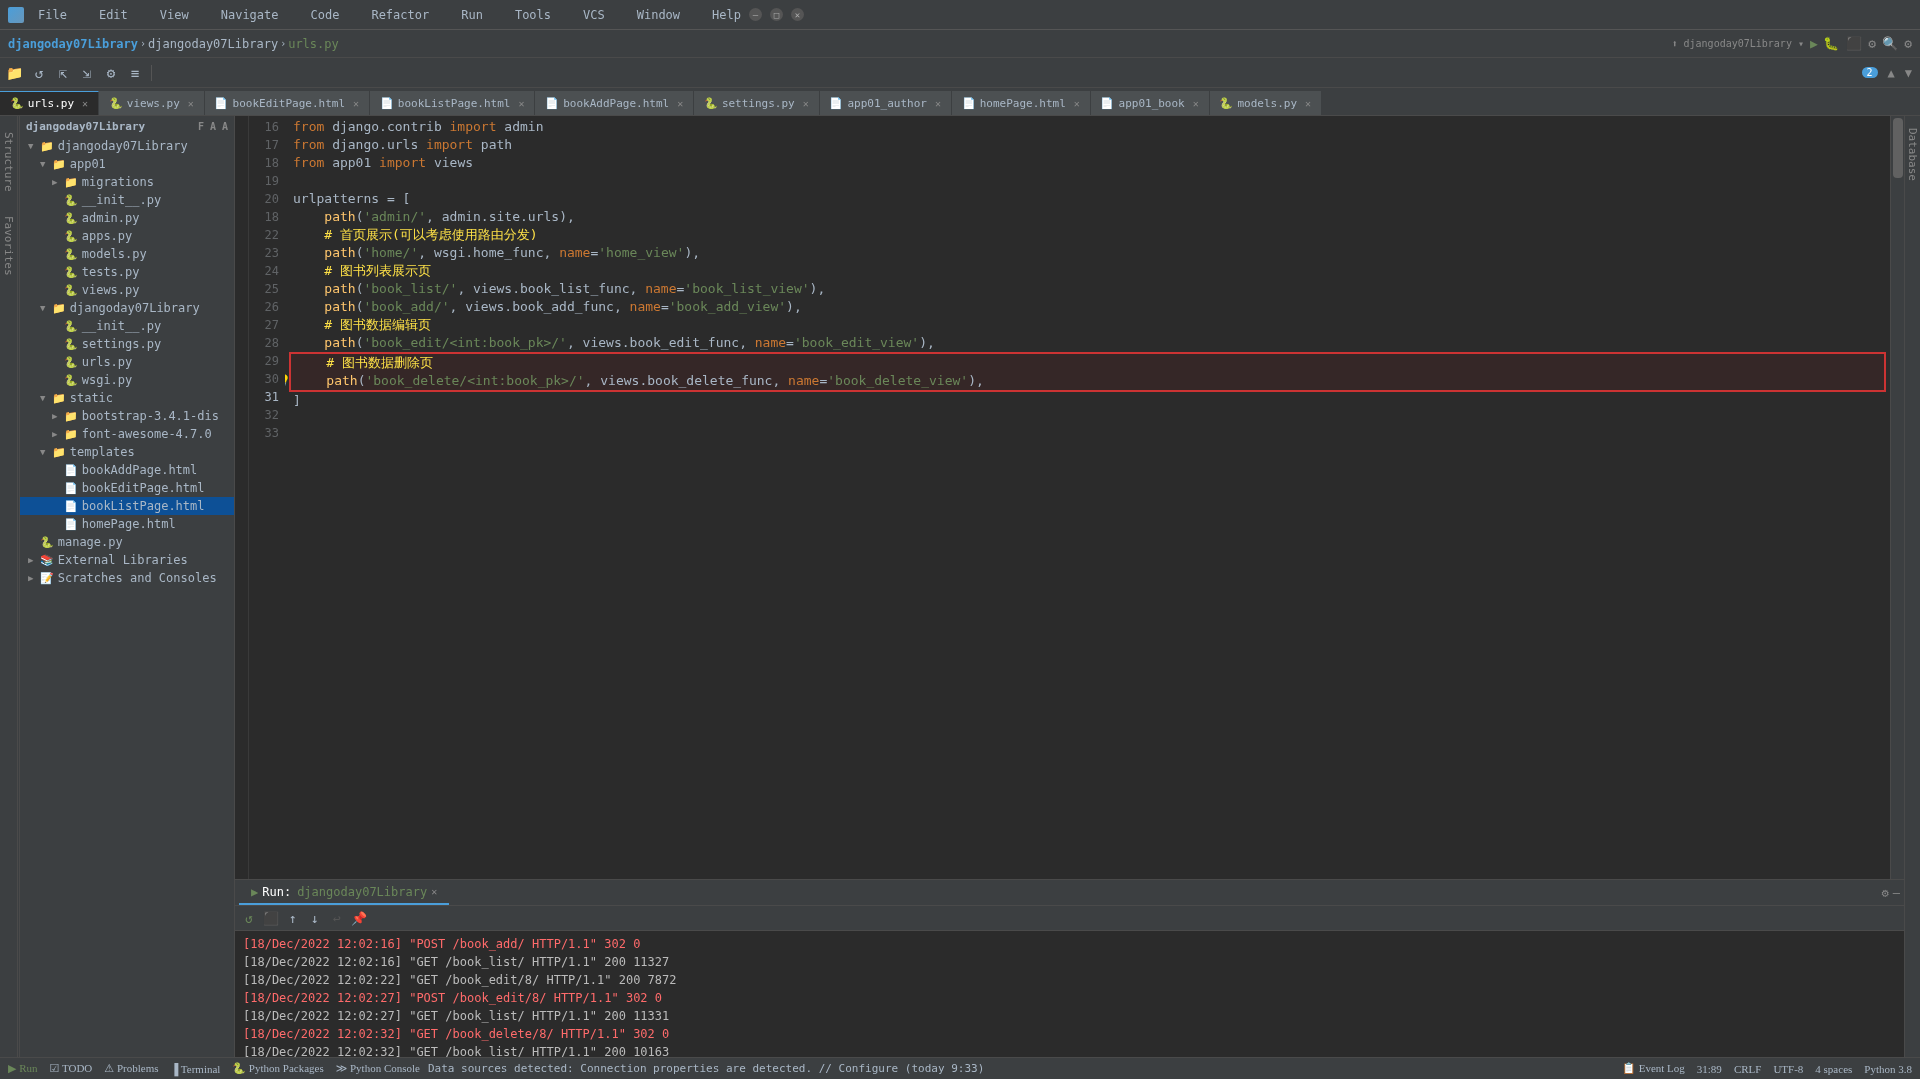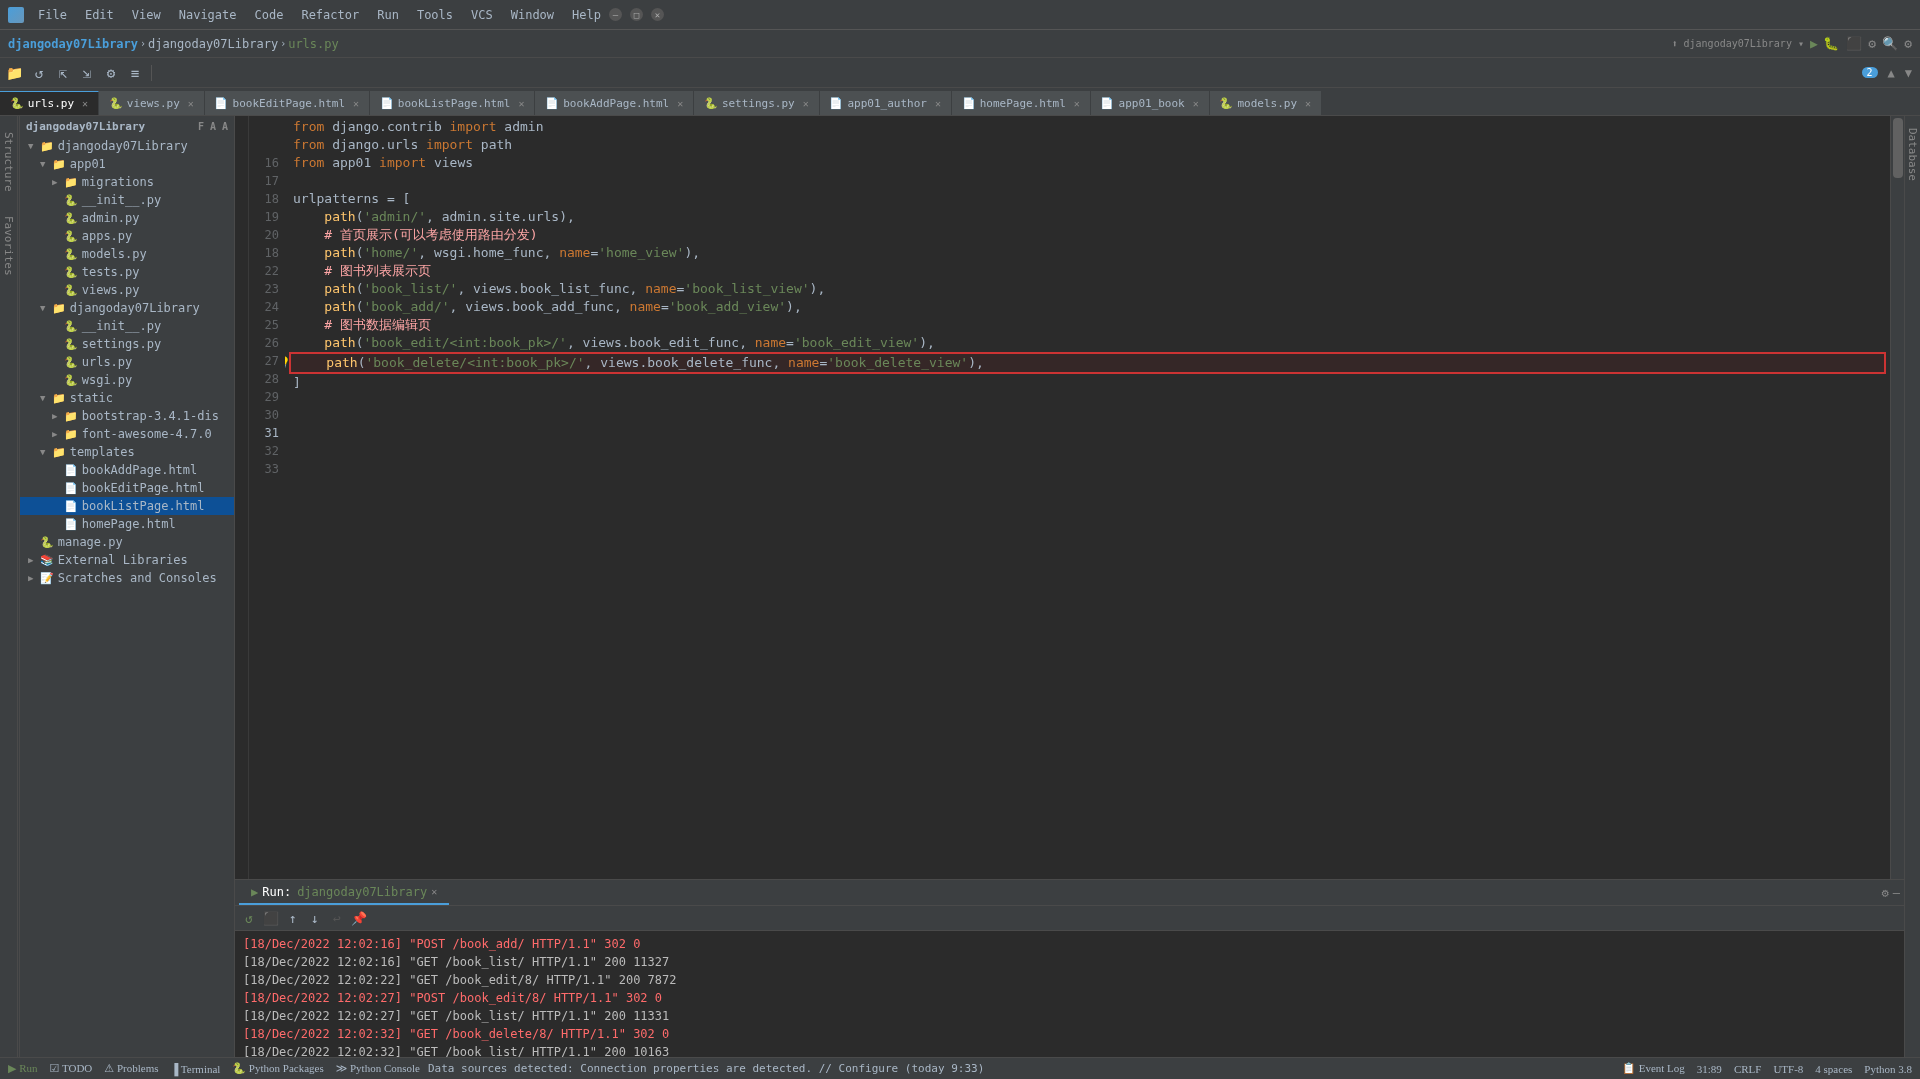--- a/index.html
+++ b/index.html
@@ -8,21 +8,21 @@
     
     #titlebar {
       height: 30px;
       background: #3c3f41;
       display: flex;
       align-items: center;
       padding: 0 8px;
       border-bottom: 1px solid #555;
       user-select: none;
     }
-    #titlebar .menu-items { display: flex; gap: 2px; }
+    #titlebar .menu-items { display: flex; gap: 16px; }
     #titlebar .menu-item {
       padding: 2px 8px;
       font-size: 12px;
       color: #a9b7c6;
       cursor: pointer;
       border-radius: 3px;
     }
     #titlebar .title { flex: 1; text-align: center; font-size: 12px; color: #a9b7c6; }
     #titlebar .window-controls { display: flex; gap: 8px; }
     #titlebar .win-btn { width: 13px; height: 13px; border-radius: 50%; cursor: pointer; display: flex; align-items: center; justify-content: center; font-size: 9px; }
@@ -124,40 +124,39 @@
       width: 40px;
       background: #2b2b2b;
       color: #606366;
       font-size: 12px;
       line-height: 18px;
       padding: 0 6px 0 4px;
       text-align: right;
       overflow: hidden;
       user-select: none;
       padding-top: 2px;
-      margin-top: 36px;
     }
     #code-content {
       flex: 1;
       overflow: auto;
       padding: 2px 8px;
       line-height: 18px;
       font-size: 13px;
     }
     #code-content::-webkit-scrollbar { width: 8px; height: 8px; }
     #code-content::-webkit-scrollbar-track { background: #3c3f41; }
     #code-content::-webkit-scrollbar-thumb { background: #616161; }
 
     .code-line { display: flex; min-height: 18px; align-items: center; white-space: pre; }
 
     
     .kw { color: #cc7832; } 
     .fn { color: #ffc66d; } 
     .str { color: #6a8759; } 
-    .cm { color: #fca5a5; }
+    .cm { color: #fde047; }
 
     
     #bottom-panel {
       height: 200px;
       background: #2b2b2b;
       border-top: 1px solid #4a4a4a;
       display: flex;
       flex-direction: column;
     }
     #bottom-tabs {
@@ -612,20 +611,23 @@
         <div class="code-line">
           <span>&nbsp;&nbsp;&nbsp;&nbsp;</span><span class="cm"># 图书数据编辑页</span>
         </div>
 
         <div class="code-line">
           <span>&nbsp;&nbsp;&nbsp;&nbsp;</span><span class="fn">path</span><span>(</span><span class="str">'book_edit/&lt;int:book_pk&gt;/'</span><span>, views.book_edit_func, </span><span style="color:#cc7832;">name</span><span>=</span><span class="str">'book_edit_view'</span><span>),</span>
         </div>
 
         <div style="border:2px solid #cc3333; background:rgba(180,0,0,0.08); margin: 0 -4px; padding: 0 4px;">
 
+          <div class="code-line">
+            <span>&nbsp;&nbsp;&nbsp;&nbsp;</span><span class="cm"># 图书数据删除页</span>
+          </div>
 
           <div class="code-line" style="position:relative;">
             <span style="position:absolute; left:-18px; color:#ffc66d; font-size:11px;">💡</span>
             <span>&nbsp;&nbsp;&nbsp;&nbsp;</span><span class="fn">path</span><span>(</span><span class="str">'book_delete/&lt;int:book_pk&gt;/'</span><span>, views.book_delete_func, </span><span style="color:#cc7832;">name</span><span>=</span><span class="str">'book_delete_view'</span><span>),</span>
           </div>
         </div>
 
         <div class="code-line">
           <span>]</span>
         </div>

